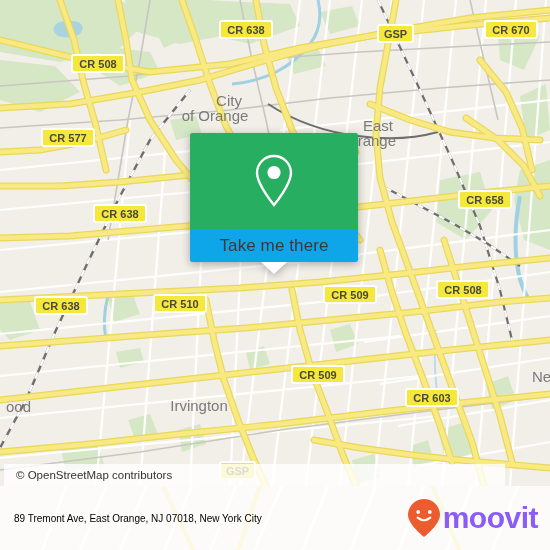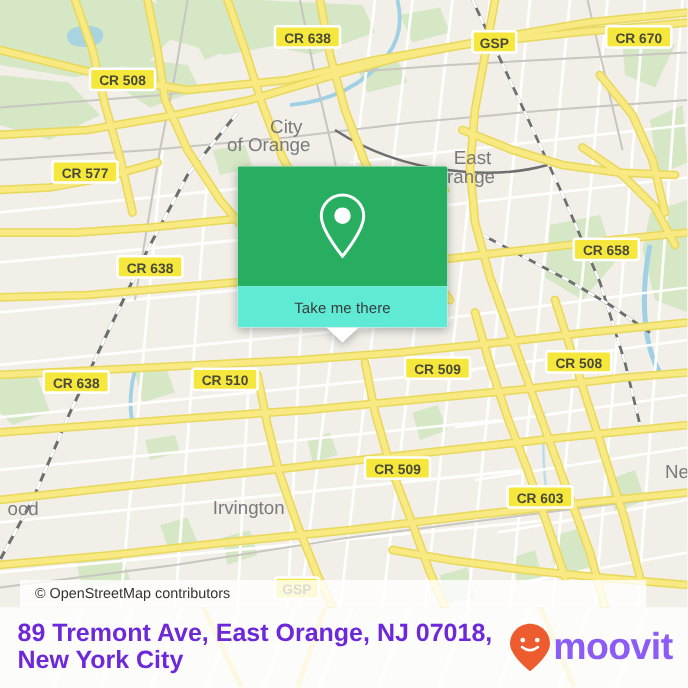--- a/index.html
+++ b/index.html
@@ -21,21 +21,21 @@
     position: absolute;
     left: 0; top: 0;
     width: 550px; height: 486px;
     background: #f2efe9;
     overflow: hidden;
   }
   #map svg { display: block; }
 
   .osm-attrib {
     position: absolute;
-    left: 16px;
+    left: 4px;
     bottom: 0;
     width: 501px;
     height: 22px;
     line-height: 22px;
     background: rgba(255,255,255,0.80);
     color: #333333;
     font-size: 11.5px;
     padding-left: 12px;
     box-sizing: border-box;
     white-space: nowrap;
@@ -59,23 +59,23 @@
     background: #27ae60;
     display: flex;
     align-items: center;
     justify-content: center;
   }
   .popup-foot {
     height: 33px;
     display: flex;
     align-items: center;
     justify-content: center;
-    background: #5eead4;
+    background: #0ea5e9;
     color: #3a3a3a;
-    font-size: 12px;
+    font-size: 17px;
     letter-spacing: 0.1px;
   }
   .popup-tail {
     position: absolute;
     left: 50%;
     top: 100%;
     margin-left: -13px;
     width: 0; height: 0;
     border-left: 13px solid transparent;
     border-right: 13px solid transparent;
@@ -99,26 +99,25 @@
   #footer-inner {
     position: relative;
     width: 550px; height: 64px;
     display: flex;
     align-items: center;
     box-sizing: border-box;
     padding: 0 12px 0 14px;
   }
   #address {
     flex: 1 1 auto;
-    font-size: 20px;
+    font-size: 10px;
     line-height: 21px;
-    color: #6d28d9;
+    color: #000000;
     max-width: 390px;
     padding-right: 8px;
-    font-weight: bold;
   }
   #brand {
     flex: 0 0 auto;
     display: flex;
     align-items: center;
     gap: 2px;
   }
   #brand-word {
     font-size: 30px;
     font-weight: bold;

